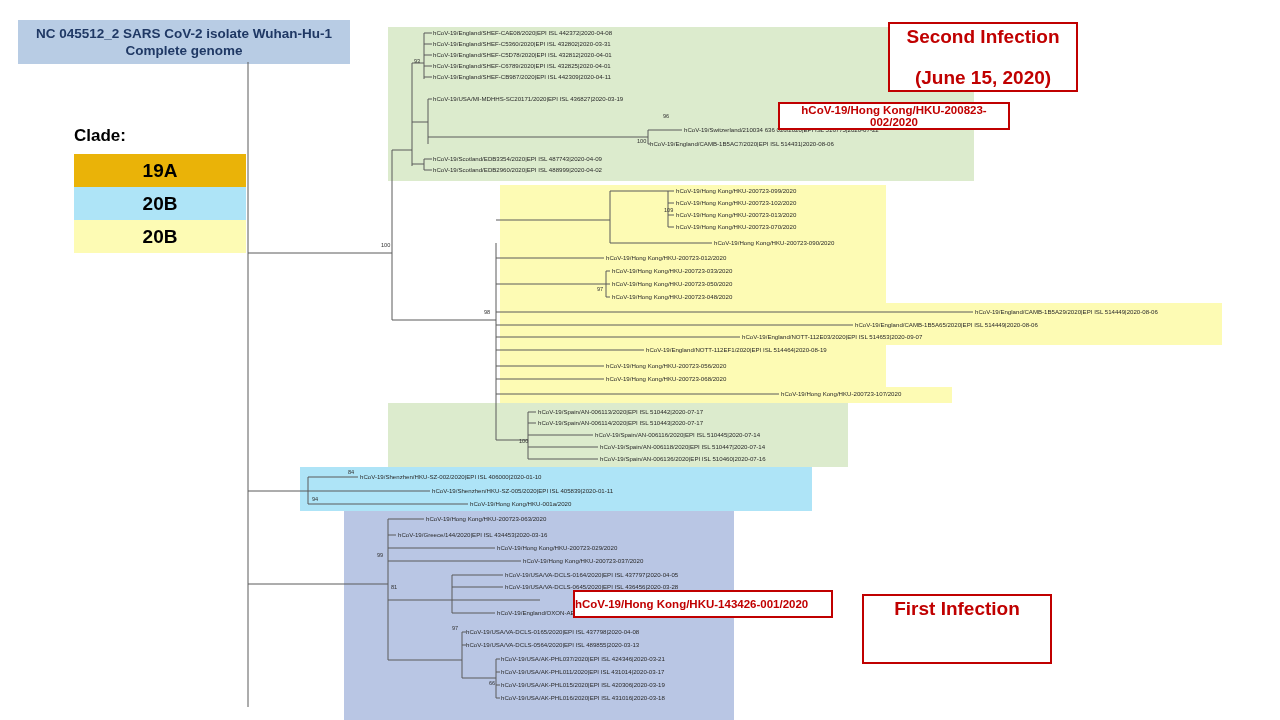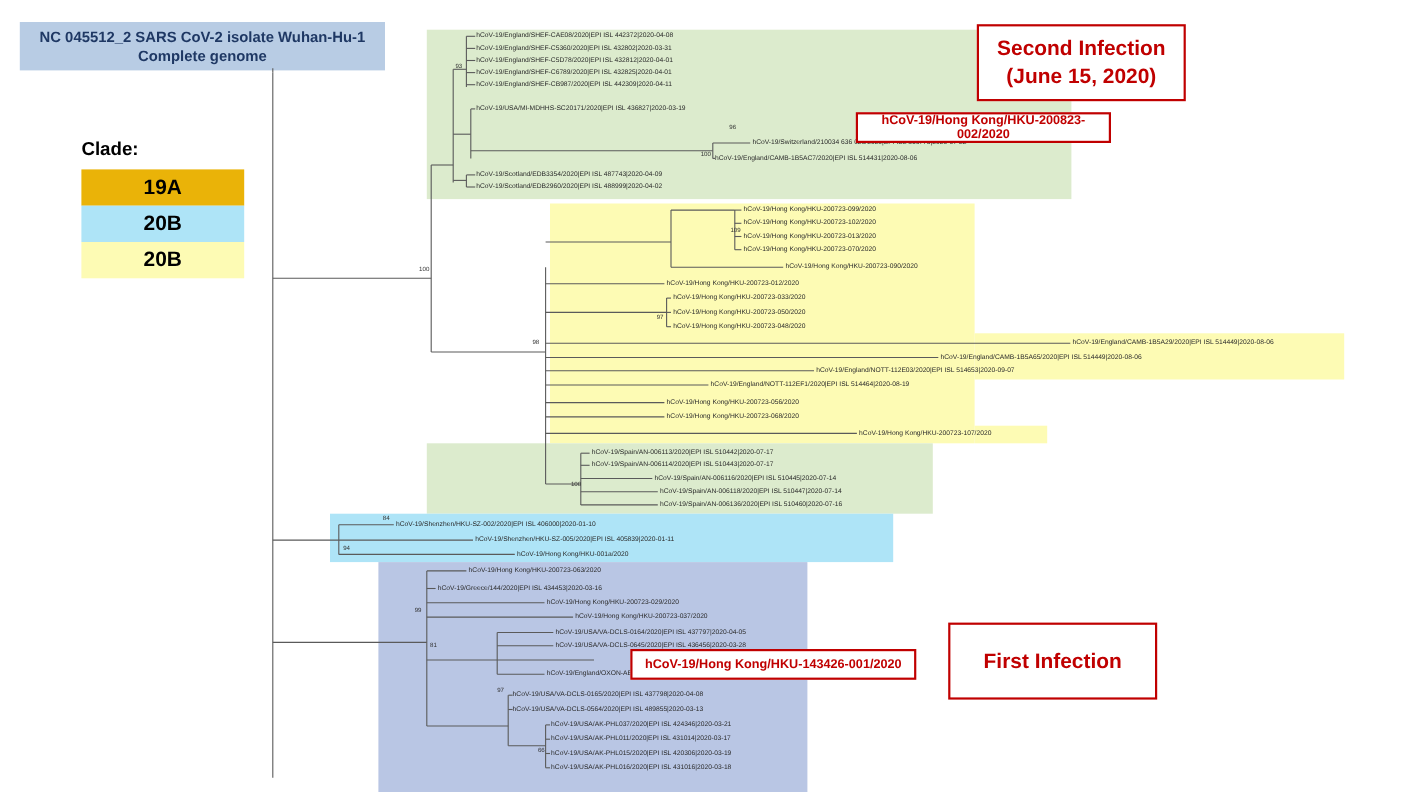--- a/index.html
+++ b/index.html
@@ -10,36 +10,36 @@
   }
   
   #title-banner{
     position:absolute;left:18px;top:20px;width:332px;height:44px;
     background:#b8cce4;color:#1f3864;
     font-size:13.5px;font-weight:bold;line-height:17px;
     display:flex;flex-direction:column;align-items:center;justify-content:center;
     text-align:center;
   }
   
-  #clade-legend{position:absolute;left:74px;top:126px;width:148px;}
+  #clade-legend{position:absolute;left:74px;top:126px;width:172px;}
   #clade-legend .legend-title{
     font-size:17px;font-weight:bold;color:#000;margin-bottom:8px;
   }
   #clade-legend .swatch{
     height:33px;display:flex;align-items:center;justify-content:center;
     font-size:19px;font-weight:bold;color:#000;
   }
   
   .callout{
     position:absolute;border:2px solid #c00000;background:#ffffff;
     color:#c00000;font-weight:bold;display:flex;flex-direction:column;
-    align-items:center;justify-content:center;text-align:center;
+    align-items:center;justify-content:space-between;text-align:center;
   }
   #callout-second{left:888px;top:22px;width:186px;height:66px;font-size:19px;line-height:25px;}
-  #callout-first{left:862px;top:566px;width:186px;height:66px;font-size:19px;line-height:25px;}
+  #callout-first{left:862px;top:594px;width:186px;height:66px;font-size:19px;line-height:25px;}
   #label-hku002{
     left:778px;top:102px;width:228px;height:24px;font-size:11.5px;
     flex-direction:row;
   }
   #label-hku001{
     left:573px;top:590px;width:256px;height:24px;font-size:11.5px;
     flex-direction:row;
   }
   
   #tree-area{position:absolute;left:0;top:0;width:1280px;height:720px;}

